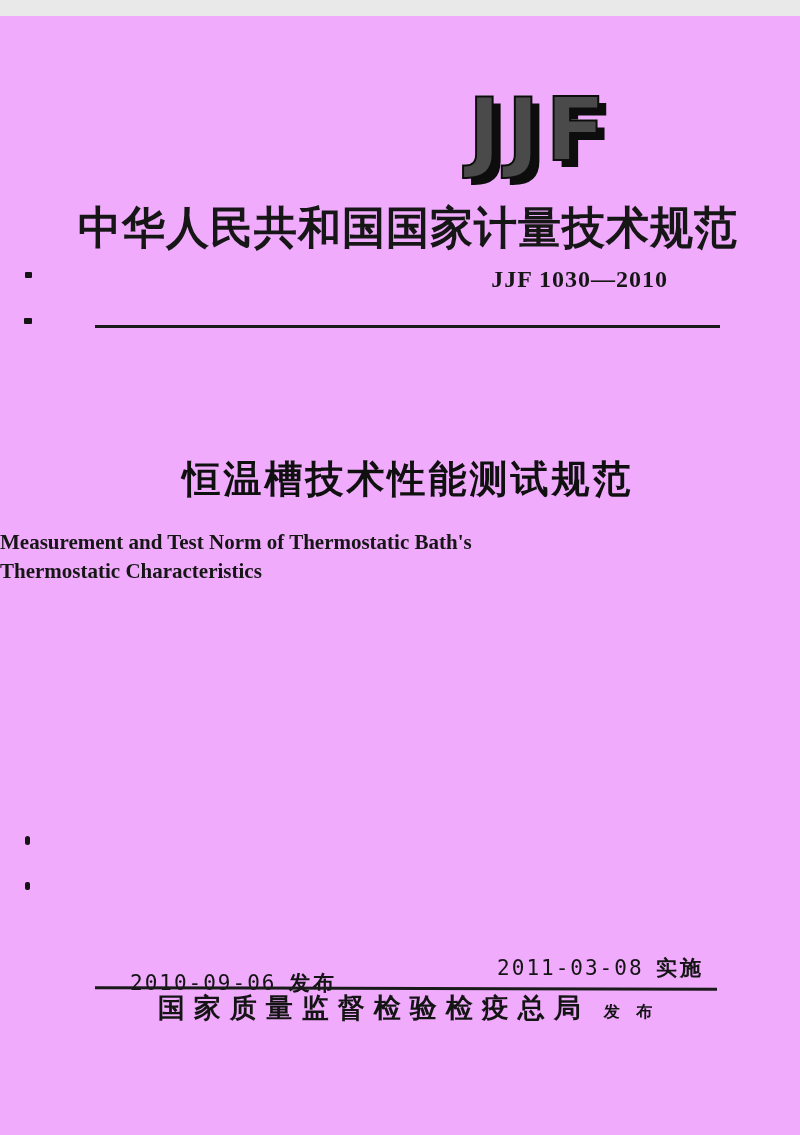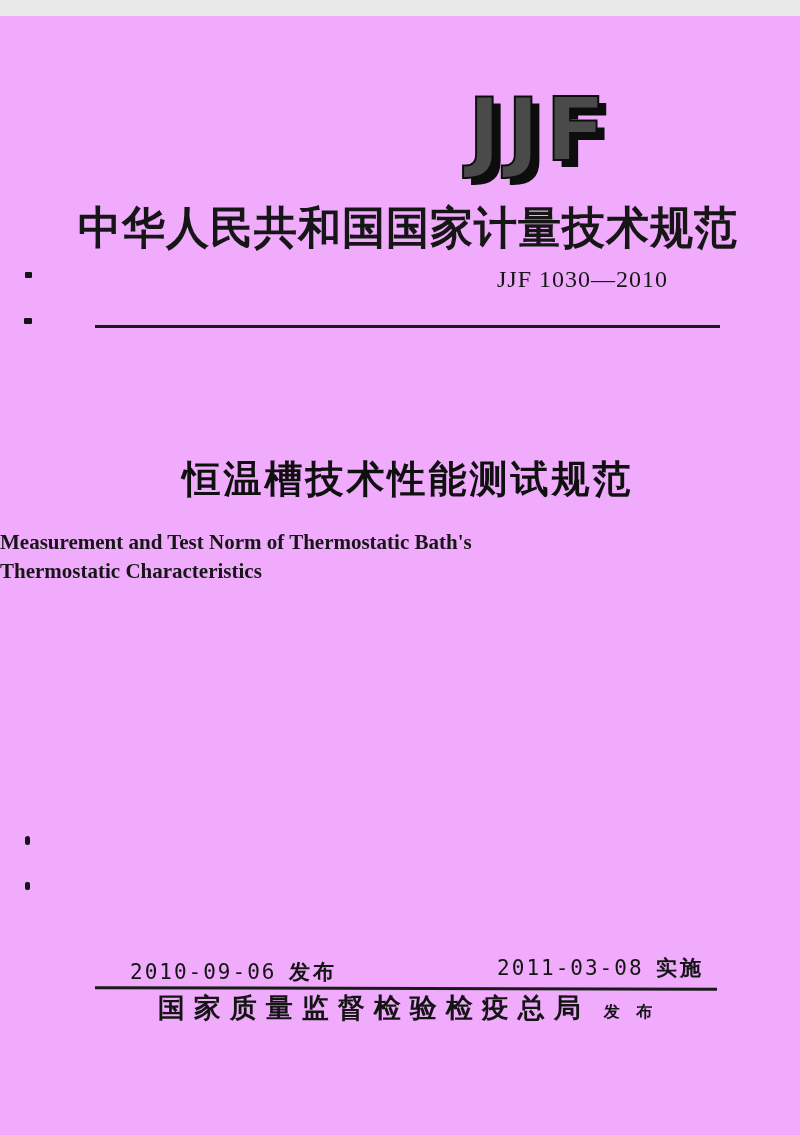--- a/index.html
+++ b/index.html
@@ -57,21 +57,21 @@
     text-align: center;
     font-size: 43px;
     font-weight: bold;
     letter-spacing: 1px;
     color: #161616;
     transform: scaleY(1.04);
   }
   .spec-number {
     position: absolute; right: 148px; top: 250px;
     font-family: "Liberation Serif", serif;
-    font-weight: normal;
+    font-weight: bold;
     font-size: 24px;
     letter-spacing: 1px;
     color: #161616;
   }
   .rule-top {
     position: absolute; left: 95px; top: 309px; width: 625px; height: 3px;
     background: #1a1a1a;
   }
 
   .title-zh {
@@ -87,21 +87,21 @@
     text-align: left;
     font-family: "Liberation Serif", serif;
     font-weight: bold;
     font-size: 21px;
     line-height: 29px;
     color: #161616;
   }
 
   
   .date-row { position: absolute; left: 0; top: 938px; width: 100%; height: 30px; }
-  .date-issue { position: absolute; left: 130px; top: 4px; white-space: nowrap; }
+  .date-issue { position: absolute; left: 130px; top: 15px; white-space: nowrap; }
   .date-impl  { position: absolute; right: 112px; top: 0; white-space: nowrap; }
   .date-num {
     font-family: "DejaVu Sans Mono", monospace;
     font-size: 21px;
     letter-spacing: 2px;
     color: #141414;
   }
   .date-label {
     font-size: 21px;
     font-weight: bold;

